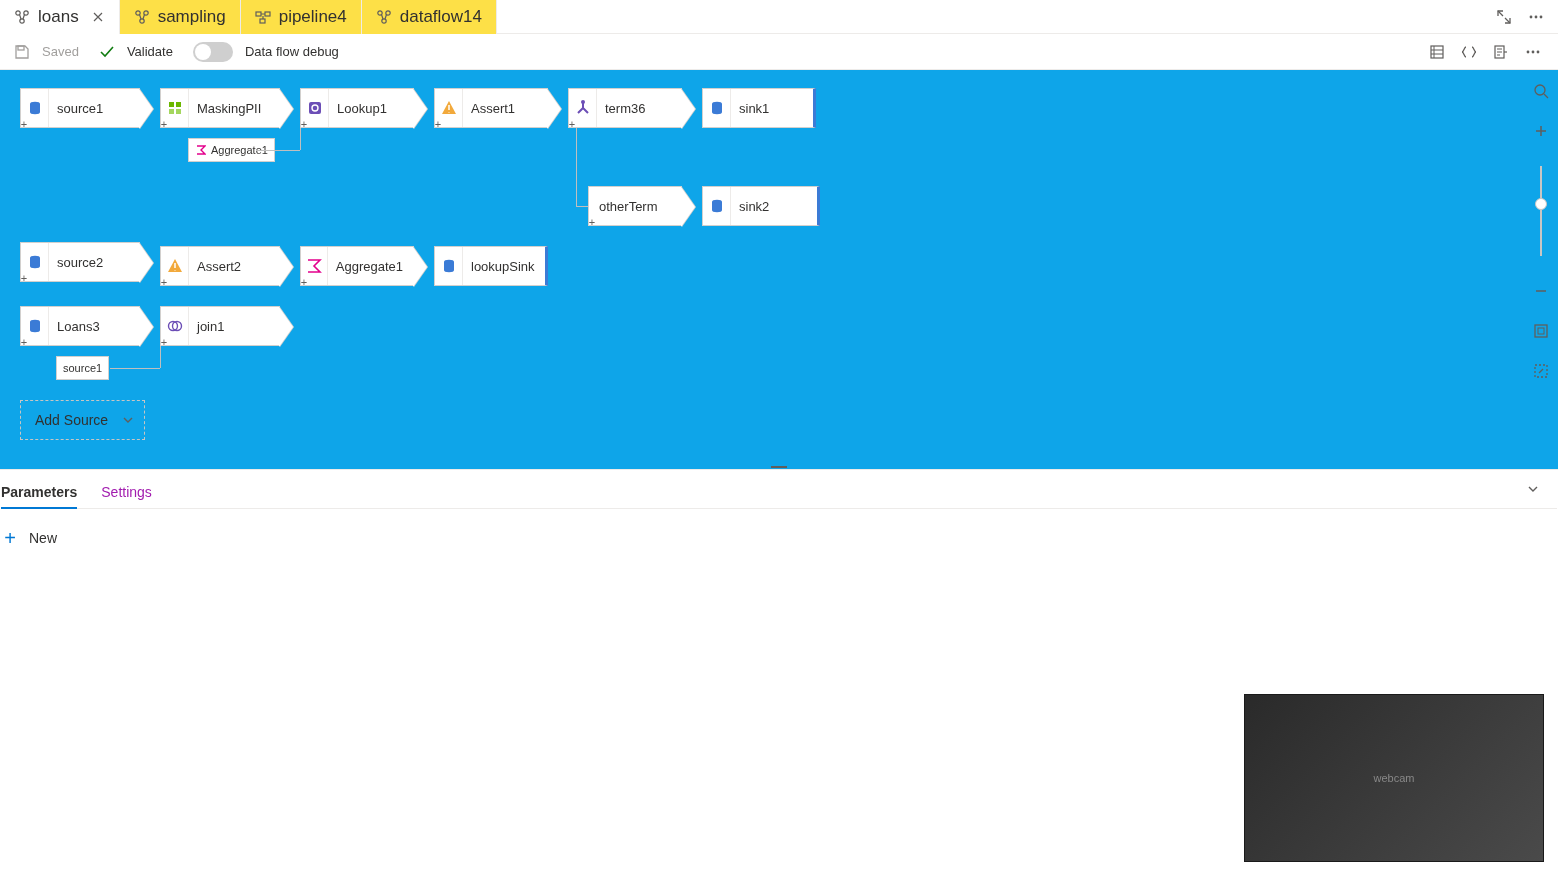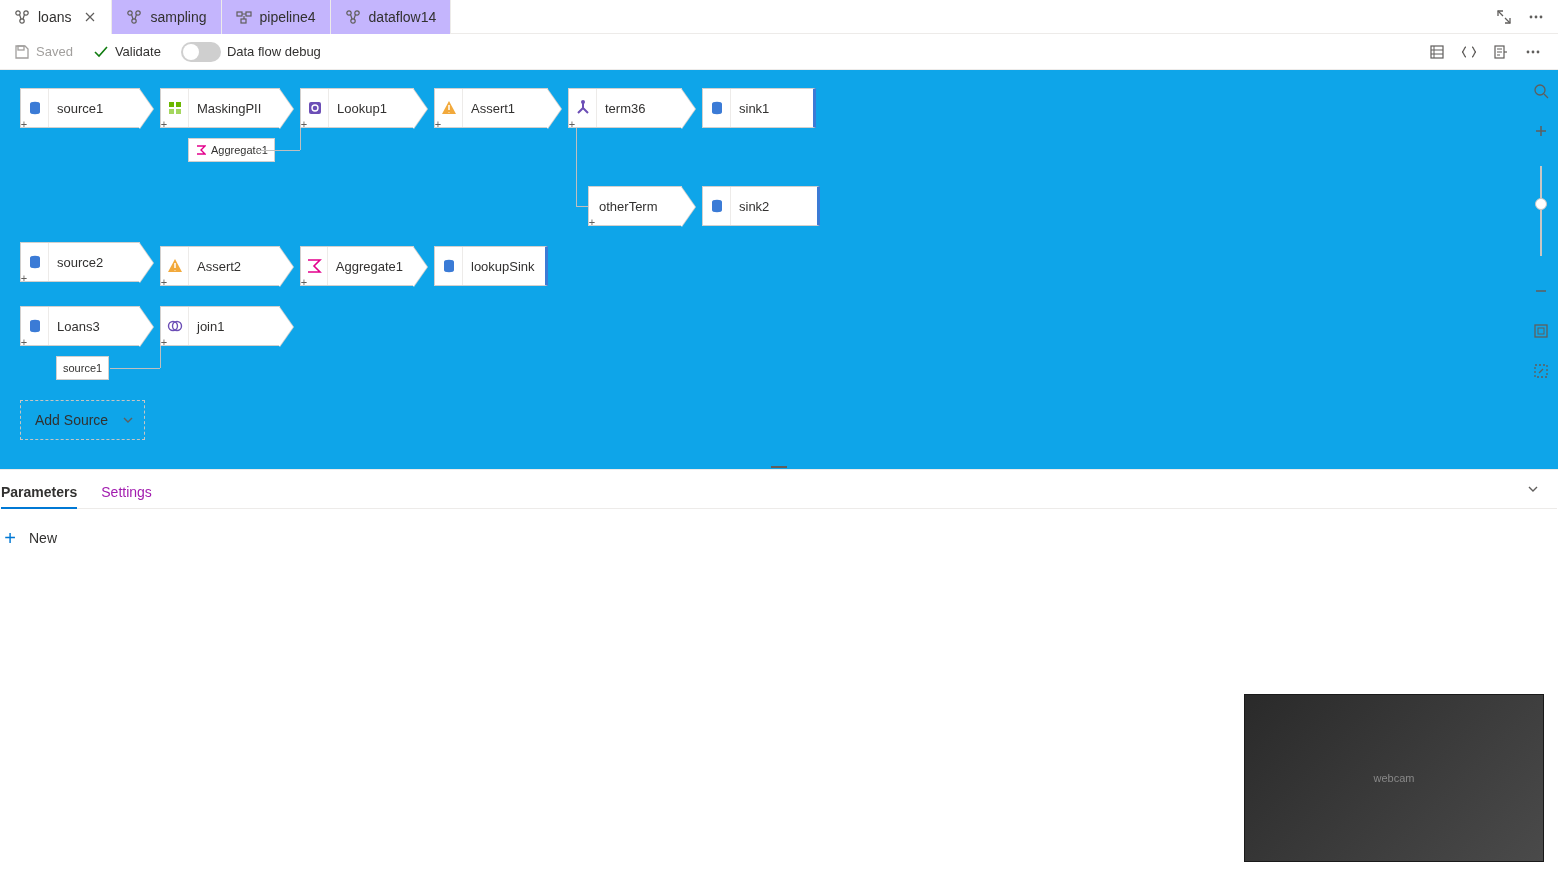--- a/index.html
+++ b/index.html
@@ -1,30 +1,30 @@
 <!DOCTYPE html>
 <html><head>
 <meta charset="utf-8">
 <style>
   * { box-sizing: border-box; margin: 0; padding: 0; }
   body { font-family: "Segoe UI", -apple-system, sans-serif; font-size: 13px; color: #323130; background: #fff; overflow: hidden; user-select: none; }
   
   
   .tabs-bar { height: 34px; display: flex; align-items: center; background: #fff; border-bottom: 1px solid #edebe9; }
-  .tab { height: 34px; display: flex; align-items: center; gap: 8px; padding: 0 14px; border-right: 1px solid #edebe9; cursor: pointer; background: #c4b5fd; position: relative; }
+  .tab { height: 34px; display: flex; align-items: center; gap: 8px; padding: 0 14px; border-right: 1px solid #edebe9; cursor: pointer; background: #fde047; position: relative; }
   .tab.active { background: #fff; }
   .tab-icon { width: 16px; height: 16px; display: inline-flex; align-items: center; justify-content: center; }
-  .tab-label { font-size: 14px; text-align: right; }
+  .tab-label { font-size: 17px; text-align: right; }
   .tab-close { width: 14px; height: 14px; display: inline-flex; align-items: center; justify-content: center; margin-left: 4px; border-radius: 2px; }
   .tabs-right { margin-left: auto; display: flex; align-items: center; gap: 12px; padding-right: 12px; }
   .tabs-right-btn { width: 20px; height: 20px; display: inline-flex; align-items: center; justify-content: center; cursor: pointer; }
 
   
   .toolbar { height: 36px; display: flex; align-items: center; gap: 20px; padding: 0 14px; border-bottom: 1px solid #edebe9; }
-  .toolbar-item { display: flex; align-items: center; gap: 6px; cursor: pointer; }
+  .toolbar-item { display: flex; align-items: center; gap: 12px; cursor: pointer; }
   .toolbar-item.saved { color: #a19f9d; cursor: default; }
   .toggle { width: 40px; height: 20px; border-radius: 10px; background: #cfcfcf; position: relative; }
   .toggle::after { content: ""; position: absolute; left: 2px; top: 2px; width: 16px; height: 16px; background: #fff; border-radius: 50%; }
   .toolbar-right { margin-left: auto; display: flex; align-items: center; gap: 10px; }
   .toolbar-right-btn { width: 22px; height: 22px; display: inline-flex; align-items: center; justify-content: center; cursor: pointer; color: #605e5c; }
 
   
   .canvas-area { position: relative; background: #0ea5e9; height: 400px; border-bottom: 1px solid #edebe9; overflow: hidden; }
   .right-panel-icons { position: absolute; right: 6px; top: 10px; display: flex; flex-direction: column; gap: 18px; align-items: center; }
   .right-panel-icons .rp-btn { width: 22px; height: 22px; display: flex; align-items: center; justify-content: center; cursor: pointer; color: #605e5c; }

